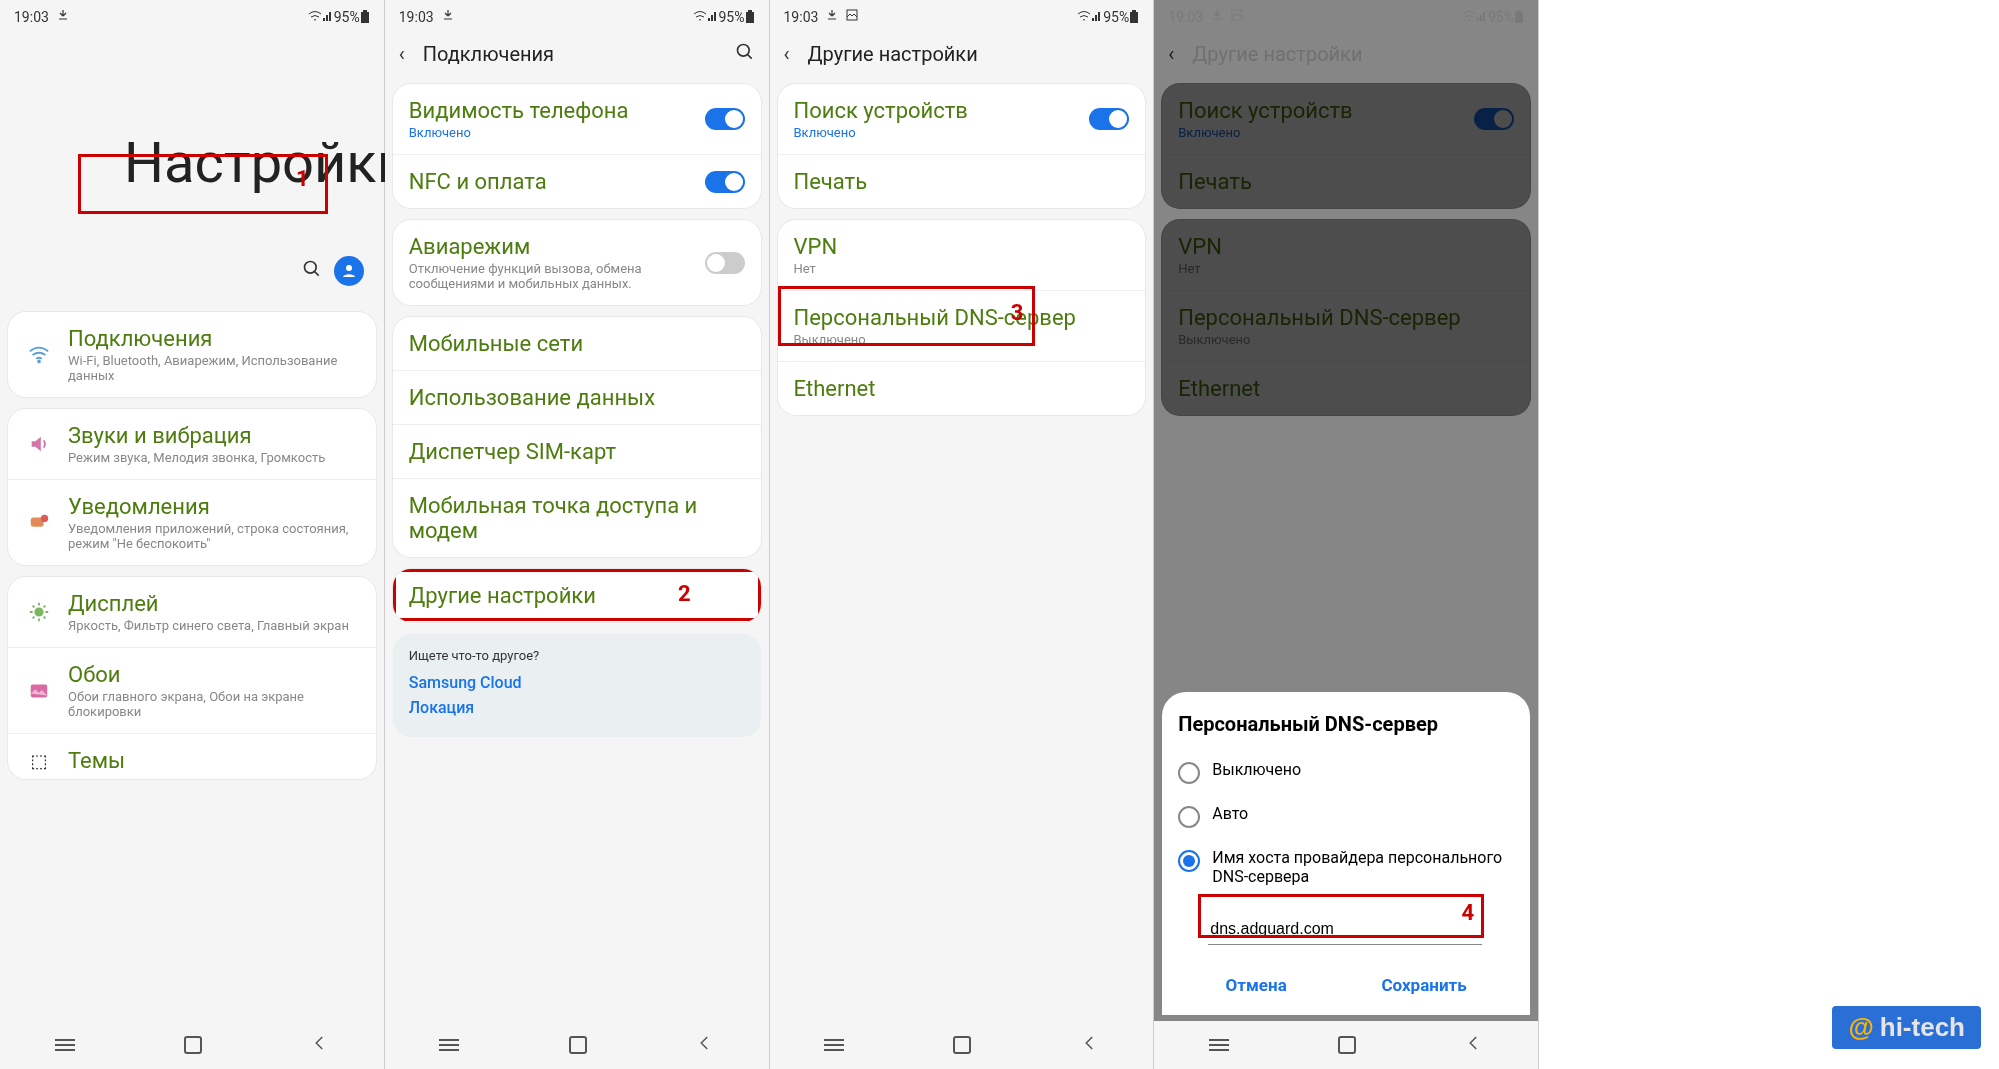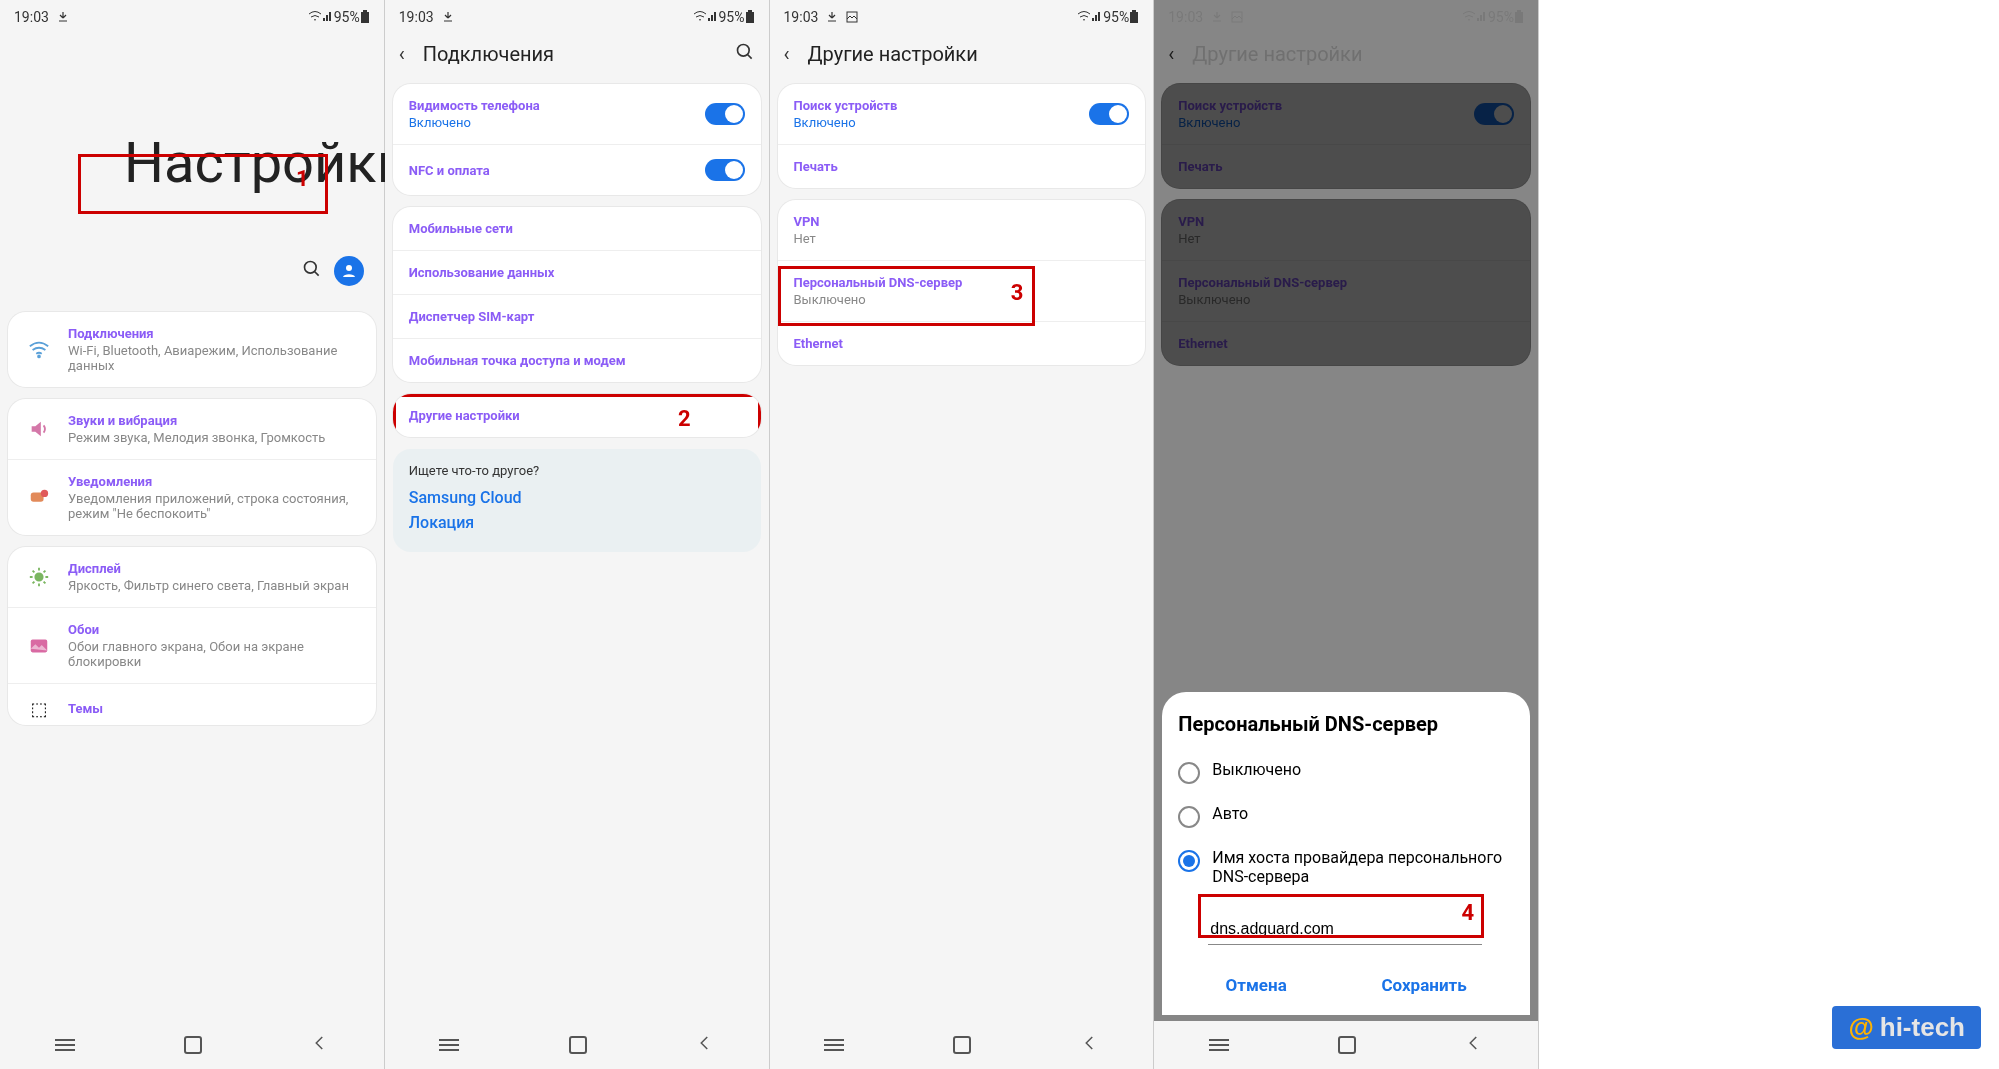--- a/index.html
+++ b/index.html
@@ -1,31 +1,31 @@
 <!DOCTYPE html>
 <html><head>
 <meta charset="utf-8">
 <style>
 html,body{margin:0;padding:0;font-family:-apple-system,Roboto,Arial,sans-serif;background:#f2f2f2;}
 .canvas{width:1999px;height:1069px;display:flex;position:relative;background:#fff;}
 .phone{width:383.75px;height:1069px;background:#f5f5f5;display:flex;flex-direction:column;position:relative;border-right:1px solid #ccc;}
 
 .status{height:26px;display:flex;justify-content:space-between;align-items:center;padding:4px 14px 0 14px;font-size:14px;color:#333;}
-.status .left{display:flex;align-items:center;gap:8px;}
+.status .left{display:flex;align-items:flex-start;gap:8px;}
 .status .right{display:flex;align-items:center;}
 .status .ico{display:inline-block;vertical-align:middle;}
 .header{display:flex;align-items:center;padding:12px 14px;font-size:18px;color:#222;}
 .header .back{margin-right:18px;font-size:20px;color:#333;}
 .header .title{flex:1;font-size:20px;}
 .header .search{font-size:18px;color:#333;}
 .card{background:#fff;margin:6px 8px;border-radius:18px;box-shadow:0 0 0 1px #e8e8e8;overflow:hidden;}
 .row{padding:14px 16px;display:flex;align-items:center;border-top:1px solid #eee;}
 .row:first-child{border-top:none;}
 .row .txt{flex:1;}
-.row .title{font-size:13px;color:#8b5cf6;font-weight:bold;}
+.row .title{font-size:22px;color:#4d7c0f;}
 .row .sub{font-size:13px;color:#888;margin-top:2px;}
 .row .sub.blue{color:#1a73e8;}
 .toggle{width:40px;height:22px;border-radius:11px;background:#1a73e8;position:relative;}
 .toggle::after{content:"";position:absolute;right:2px;top:2px;width:18px;height:18px;border-radius:50%;background:#fff;}
 .toggle.off{background:#ccc;}
 .toggle.off::after{right:auto;left:2px;}
 .row .icon{width:30px;margin-right:14px;font-size:18px;display:flex;align-items:center;justify-content:center;}
 .navbar{margin-top:auto;height:48px;display:flex;justify-content:space-around;align-items:center;color:#555;font-size:18px;background:#f5f5f5;}
 .nav-recent{width:20px;height:2px;background:#555;box-shadow:0 -5px 0 #555,0 5px 0 #555;}
 .nav-home{width:14px;height:14px;border:2px solid #555;border-radius:3px;}
@@ -227,20 +227,29 @@
     </div>
     <div class="row">
       <div class="txt">
             <div class="title">NFC и оплата</div>
           </div>
       <div class="toggle"></div>
     </div>
   </div>
   <div class="card">
     <div class="row">
+      <div class="txt">
+            <div class="title">Авиарежим</div>
+            <div class="sub">Отключение функций вызова, обмена сообщениями и мобильных данных.</div>
+          </div>
+      <div class="toggle off"></div>
+    </div>
+  </div>
+  <div class="card">
+    <div class="row">
           <div class="txt">
             <div class="title">Мобильные сети</div>
           </div>
         </div>
     <div class="row">
           <div class="txt">
             <div class="title">Использование данных</div>
           </div>
         </div>
     <div class="row">

